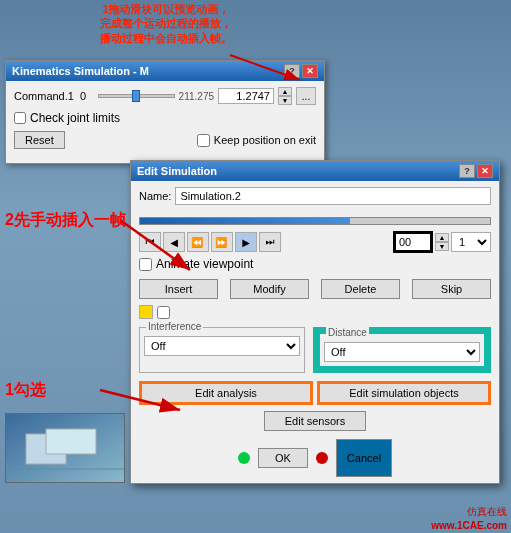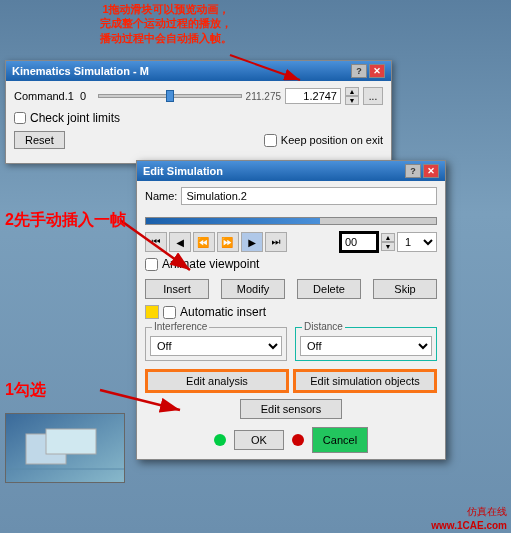--- a/index.html
+++ b/index.html
@@ -60,21 +60,21 @@
       position: absolute;
       z-index: 99;
       pointer-events: none;
     }
 
     
     .kin-window {
       position: absolute;
       top: 60px;
       left: 5px;
-      width: 387px;
+      width: 320px;
       background: #f0f0f0;
       border: 1px solid #888;
       box-shadow: 2px 2px 6px rgba(0,0,0,0.4);
     }
 
     .win-titlebar {
       background: linear-gradient(180deg, #4a90d9 0%, #1a5faa 100%);
       color: white;
       padding: 3px 6px;
       display: flex;
@@ -226,22 +226,22 @@
     }
 
     .keep-pos-label {
       font-size: 11px;
     }
 
     
     .edit-sim-window {
       position: absolute;
       top: 160px;
-      left: 136px;
-      width: 310px;
+      left: 130px;
+      width: 370px;
       background: #f0f0f0;
       border: 1px solid #888;
       box-shadow: 3px 3px 8px rgba(0,0,0,0.5);
       z-index: 10;
     }
 
     .edit-sim-body {
       padding: 6px 8px;
     }
 
@@ -397,22 +397,22 @@
 
     .ok-btn {
       padding: 3px 16px;
       background: #e0e0e0;
       border: 1px solid #888;
       cursor: pointer;
       font-size: 11px;
     }
 
     .cancel-btn {
-      padding: 6px 10px;
-      background: #22c55e;
+      padding: 12px 10px;
+      background: #0369a1;
       border: 1px solid #888;
       cursor: pointer;
       font-size: 11px;
     }
 
     .green-dot {
       width: 12px;
       height: 12px;
       border-radius: 50%;
       background: #00cc44;
@@ -597,31 +597,30 @@
     <div class="action-buttons">
       <button class="action-btn">Insert</button>
       <button class="action-btn">Modify</button>
       <button class="action-btn">Delete</button>
       <button class="action-btn">Skip</button>
     </div>
 
     <div class="auto-insert-row">
       <span class="auto-icon"></span>
       <input type="checkbox" style="">
-      <span>Automatic insert</span>
     </div>
 
     <div class="two-col-section">
       <div style="flex:1;position:relative;border:1px solid #aaa;padding:8px 4px 4px 4px;">
         <span style="position:absolute;top:-7px;left:6px;background:#f0f0f0;padding:0 2px;font-size:10px;color:#555;">Interference</span>
         <select class="group-select">
           <option>Off</option>
         </select>
       </div>
-      <div style="flex:1;position:relative;border:1px solid #14b8a6;padding:8px 4px 4px 4px;">
+      <div style="flex:1;position:relative;border:7px solid #14b8a6;padding:8px 4px 4px 4px;">
         <span style="position:absolute;top:-7px;left:6px;background:#f0f0f0;padding:0 2px;font-size:10px;color:#555;">Distance</span>
         <select class="group-select">
           <option>Off</option>
         </select>
       </div>
     </div>
 
     <div class="bottom-buttons">
       <button class="bottom-btn">Edit analysis</button>
       <button class="bottom-btn">Edit simulation objects</button>

